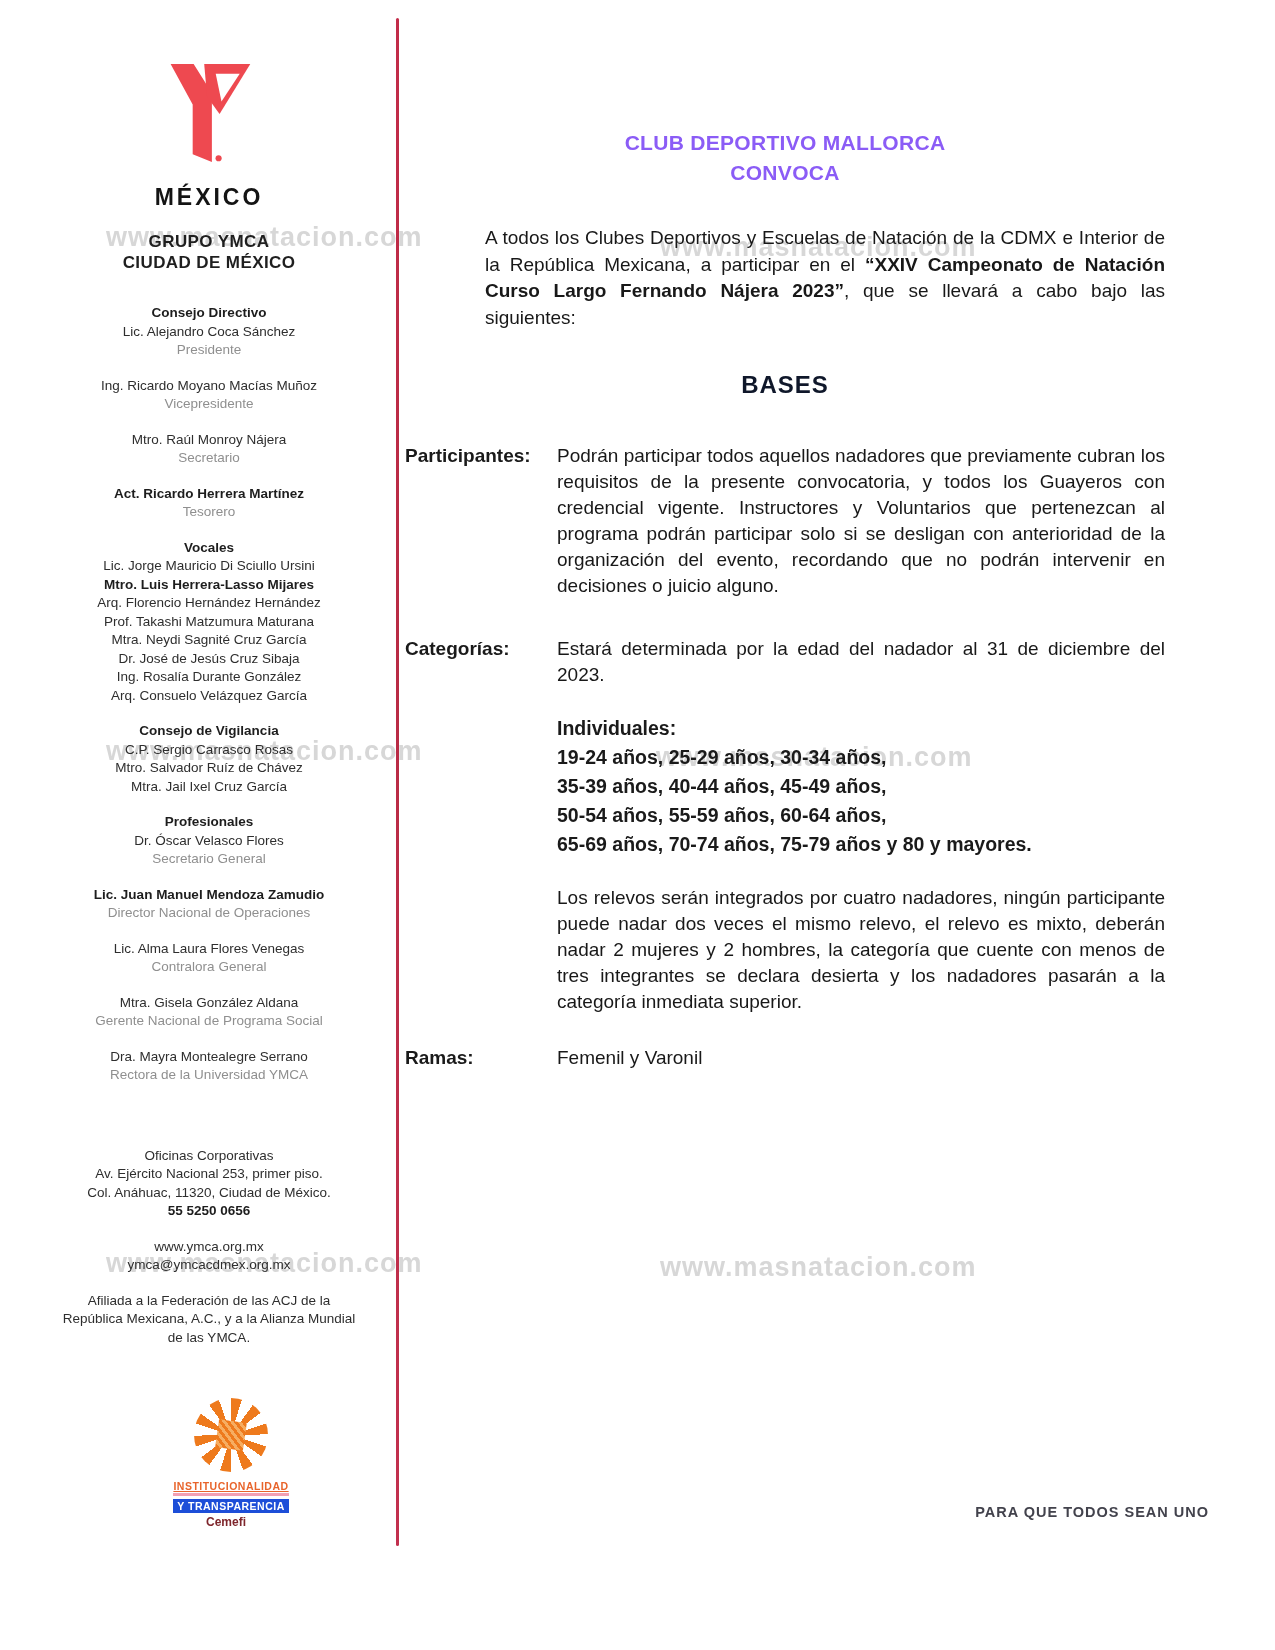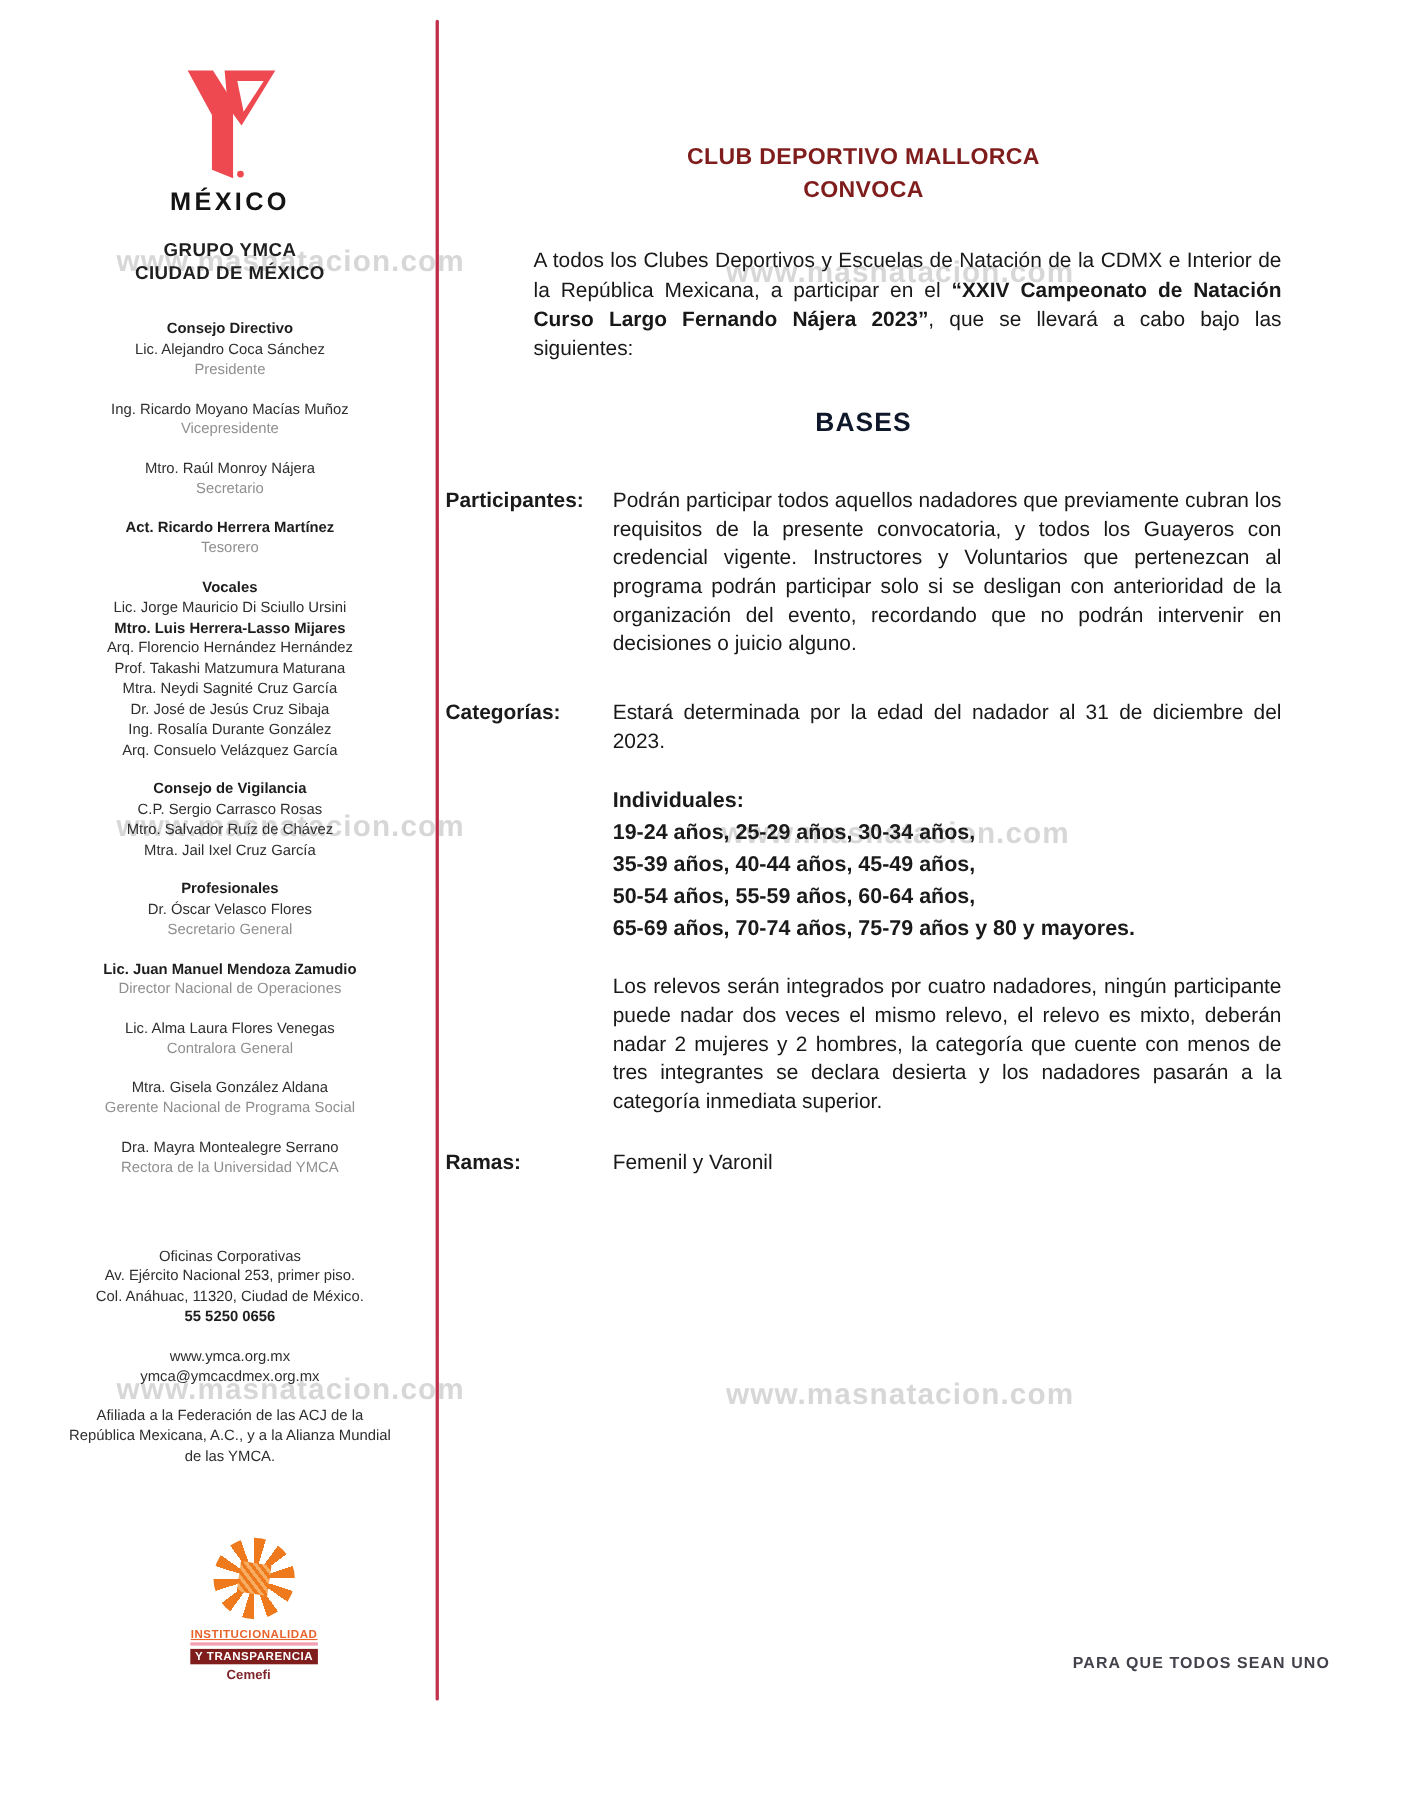--- a/index.html
+++ b/index.html
@@ -22,21 +22,21 @@
     background:linear-gradient(to bottom,#c22c49 0%,#b82a44 40%,#c2304e 100%);
     border-radius:2px;
   }
   
   .sidebar{
     position:absolute;left:58px;top:62px;width:302px;z-index:2;
     text-align:center;color:#2b2b2b;
   }
   .ymca-logo{width:96px;height:106px;margin:0 auto;display:block;}
   .brand{
-    font-size:23px;font-weight:800;letter-spacing:3px;color:#141414;margin-top:2px;
+    font-size:23px;font-weight:800;letter-spacing:3px;color:#141414;margin-top:16px;
   }
   .org-title{margin-top:20px;font-size:17px;font-weight:800;line-height:21px;letter-spacing:0.4px;color:#1f1f1f;}
   .sb-group{margin-top:17px;font-size:13.5px;line-height:18.5px;}
   .sb-group.first{margin-top:31px;}
   .sb-group.post-big-gap{margin-top:62px;}
   .sb-h{font-weight:800;color:#1d1d1d;}
   .sb-n{color:#2e2e2e;}
   .sb-nb{color:#1d1d1d;font-weight:700;}
   .sb-r{color:#8f8f8f;}
   .sb-afiliada{margin-top:17px;font-size:13.5px;line-height:18.5px;color:#2e2e2e;padding:0 4px;}
@@ -50,26 +50,26 @@
   .cemefi-center{
     position:absolute;left:23px;top:23px;width:28px;height:28px;transform:rotate(8deg);
     background:repeating-linear-gradient(45deg,#ee7a1d 0 3px,#f6ad61 3px 6px);
   }
   .cemefi-l1{
     margin-top:8px;font-size:10.5px;font-weight:800;letter-spacing:0.5px;color:#e8642b;
     border-bottom:3px solid #f2a0b4;display:inline-block;line-height:13px;text-decoration:underline;
   }
   .cemefi-l2{
     margin:1px auto 0;font-size:10.5px;font-weight:800;letter-spacing:0.5px;color:#ffffff;
-    background:#7f1d1d;display:inline-block;padding:1px 4px;line-height:12px;
+    background:#1d4ed8;display:inline-block;padding:1px 4px;line-height:12px;
   }
   .cemefi-l3{font-size:12px;font-weight:800;color:#7e262c;text-align:center;padding-right:10px;margin-top:1px;}
   
   .main{position:absolute;left:405px;top:128px;width:760px;z-index:2;}
-  .doc-title{ text-align:center;font-size:21px;font-weight:800;line-height:30px;color:#7f1d1d;letter-spacing:0.3px;}
+  .doc-title{ text-align:center;font-size:21px;font-weight:800;line-height:30px;color:#8b5cf6;letter-spacing:0.3px;}
   .intro{
     margin-top:37px;margin-left:80px;
     font-size:19px;line-height:26.5px;text-align:justify;color:#181818;
   }
   .intro b{font-weight:800;}
   .bases{margin-top:40px;text-align:center;font-size:24px;font-weight:800;letter-spacing:1px;color:#0f172a;}
   .sections{margin-top:44px;}
   .sec-row{display:flex;align-items:flex-start;}
   .sec-row + .sec-row{margin-top:37px;}
   .sec-label{

